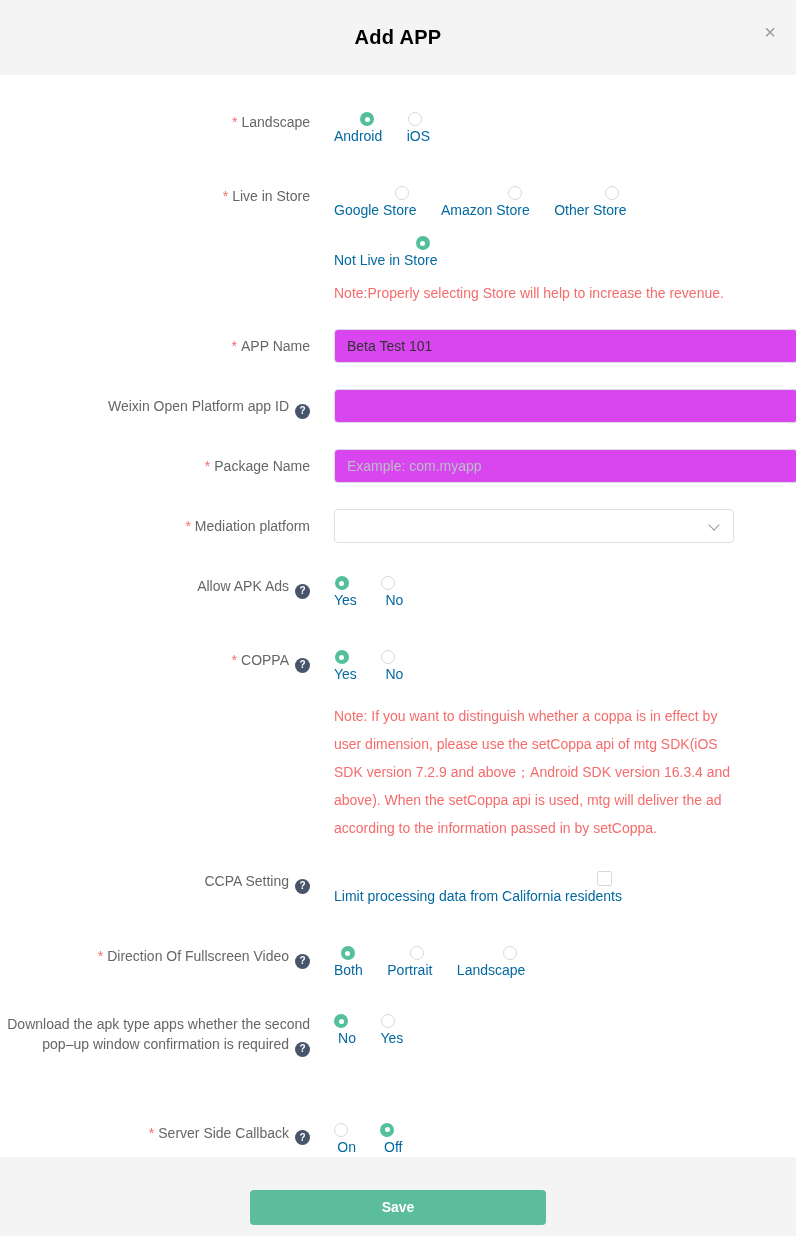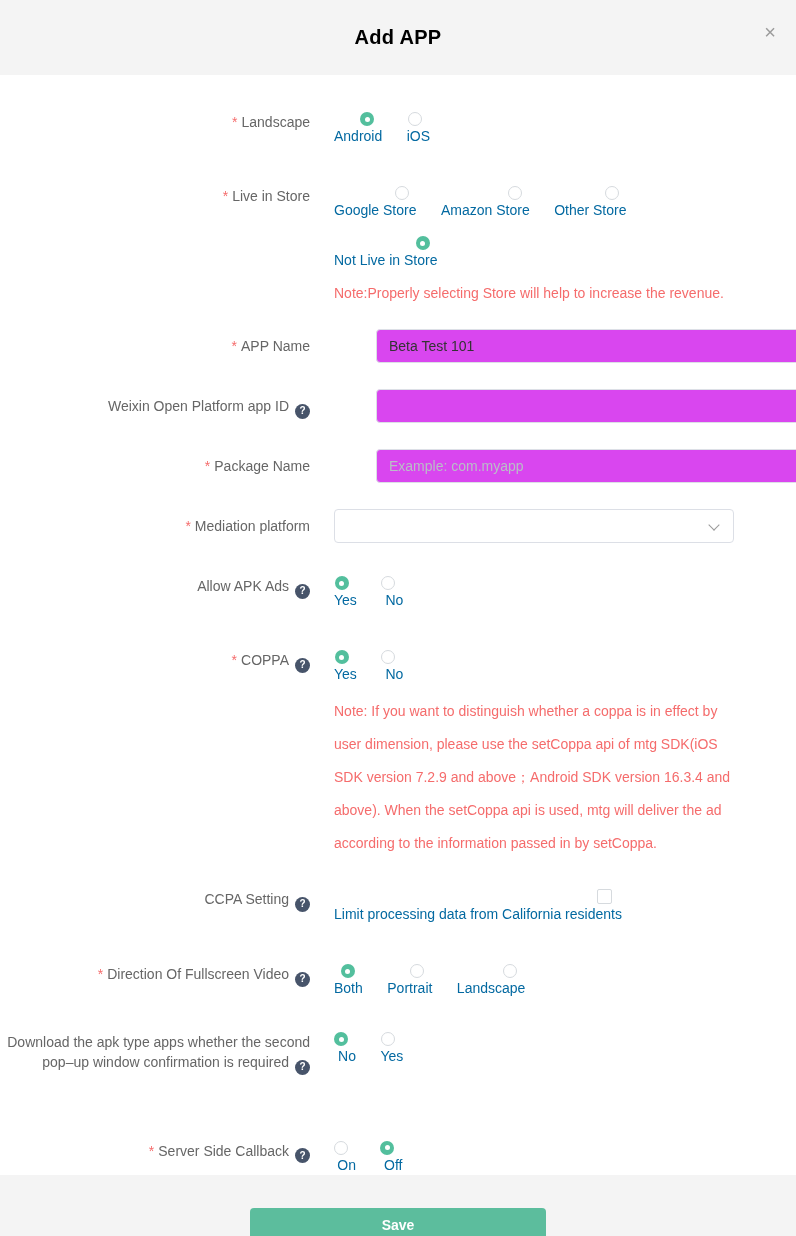--- a/index.html
+++ b/index.html
@@ -84,25 +84,25 @@
     width: 8px; height: 8px;
     border-right: 1.5px solid #9a9a9a; border-bottom: 1.5px solid #9a9a9a;
     transform: rotate(45deg);
   }
   .note { color: #f56c6c; font-size: 14px; line-height: 22px; }
   
   .row-platform   { margin-bottom: 40px; }
   .row-live       { margin-bottom: 25px; }
   .live-line2     { margin-top: 16px; }
   .live-note      { margin-top: 12px; }
-  .row-appname, .row-package, .row-weixin { margin-bottom: 26px; gap: 42px; }
+  .row-appname, .row-package, .row-weixin { margin-bottom: 26px; }
   .row-mediation  { margin-bottom: 33px; }
   .row-allowapk   { margin-bottom: 40px; }
   .row-coppa      { margin-bottom: 29px; }
-  .coppa-note     { margin-top: 11px; line-height: 33px; }
+  .coppa-note     { margin-top: 18px; line-height: 28px; }
   .row-ccpa       { margin-bottom: 40px; }
   .row-direction  { margin-bottom: 34px; }
   .row-apkconfirm { margin-bottom: 66px; }
   .row-input .label { padding-top: 7px; }
   
   .dlg-footer {
     height: 96px; flex: none;
     background: #f4f4f4;
     text-align: center;
   }

